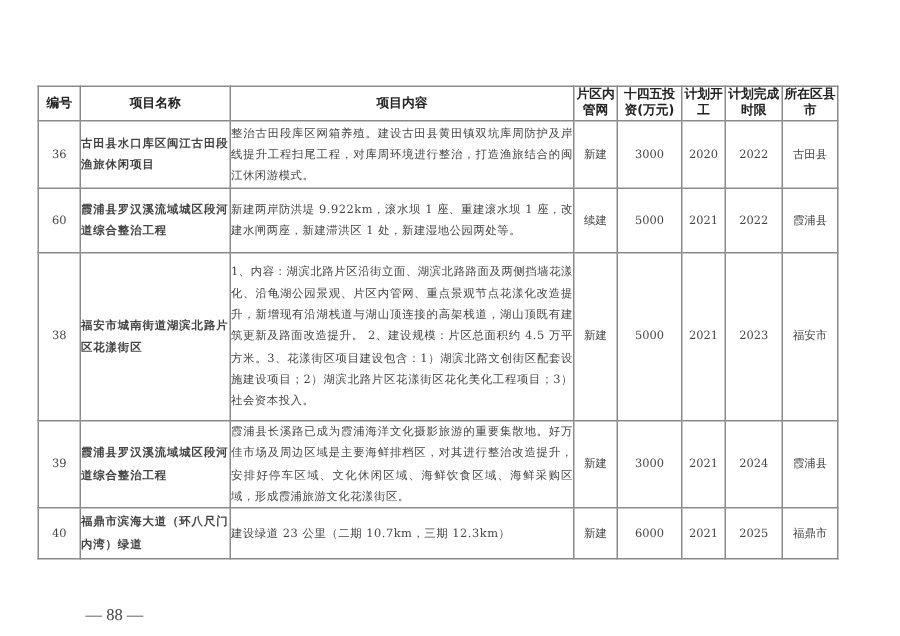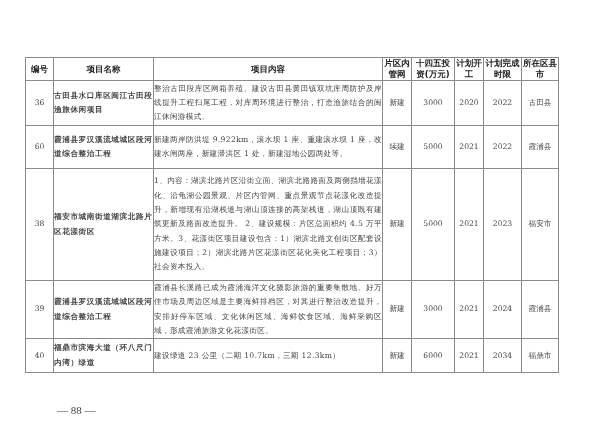--- a/index.html
+++ b/index.html
@@ -88,20 +88,20 @@
         <td class="c num">2024</td>
         <td class="c">霞浦县</td>
       </tr>
       <tr style="height:34px">
         <td class="c num">40</td>
         <td class="name">福鼎市滨海大道（环八尺门内湾）绿道</td>
         <td class="content">建设绿道 23 公里（二期 10.7km，三期 12.3km）</td>
         <td class="c">新建</td>
         <td class="c num">6000</td>
         <td class="c num">2021</td>
-        <td class="c num">2034</td>
+        <td class="c num">2025</td>
         <td class="c">福鼎市</td>
       </tr>
     </tbody>
   </table>
 
   <div class="footer">— 88 —</div>
 </div>
 
 </body></html>

